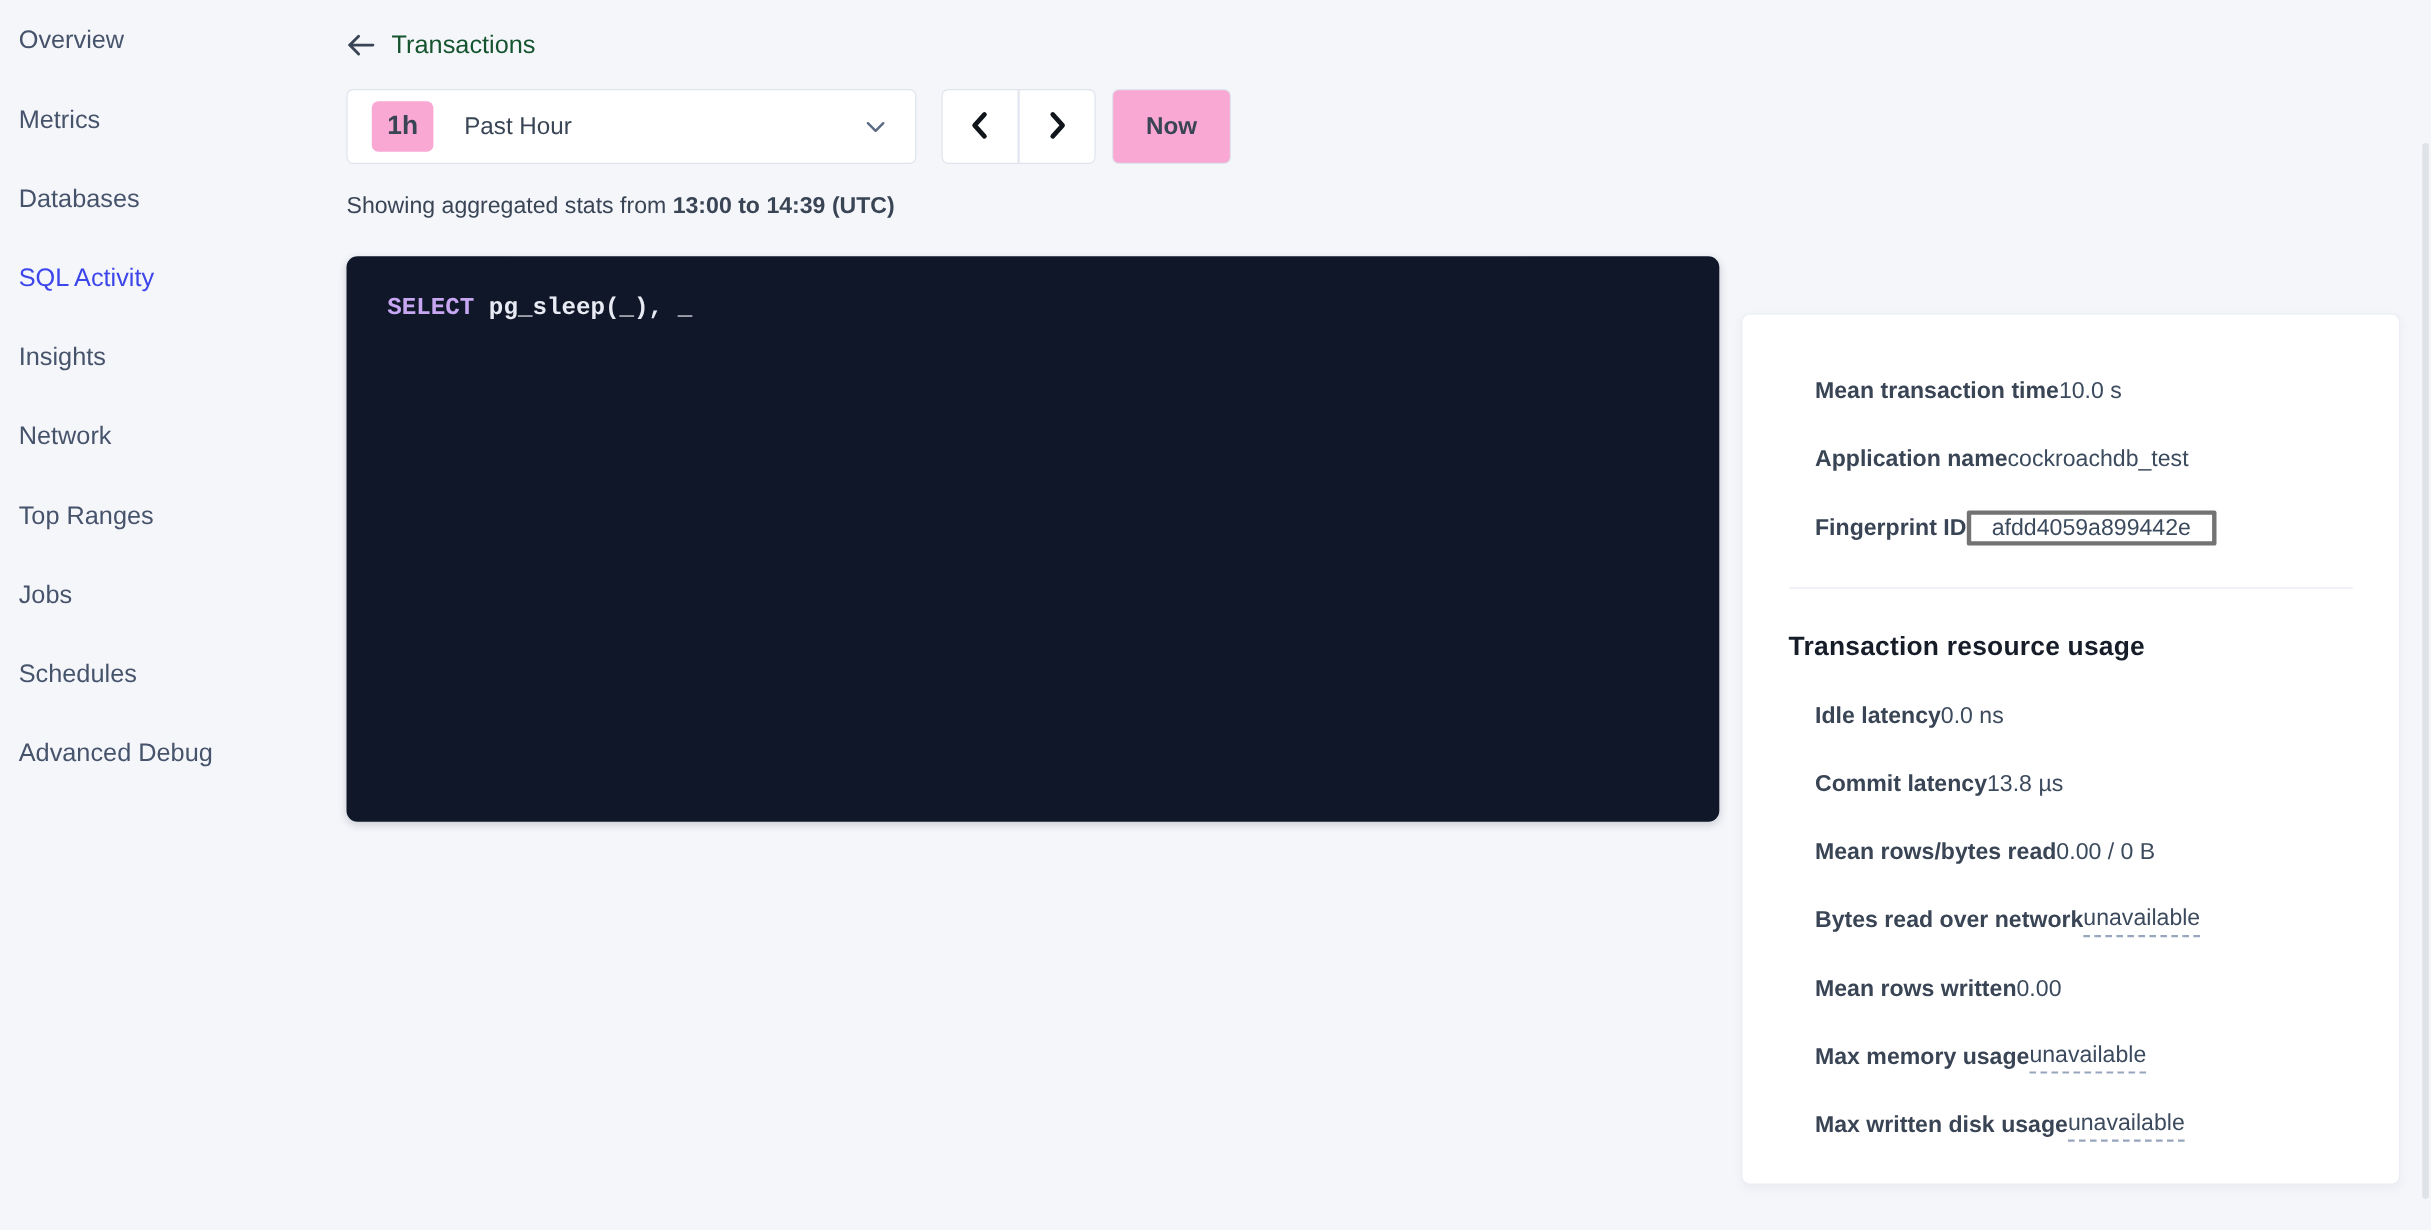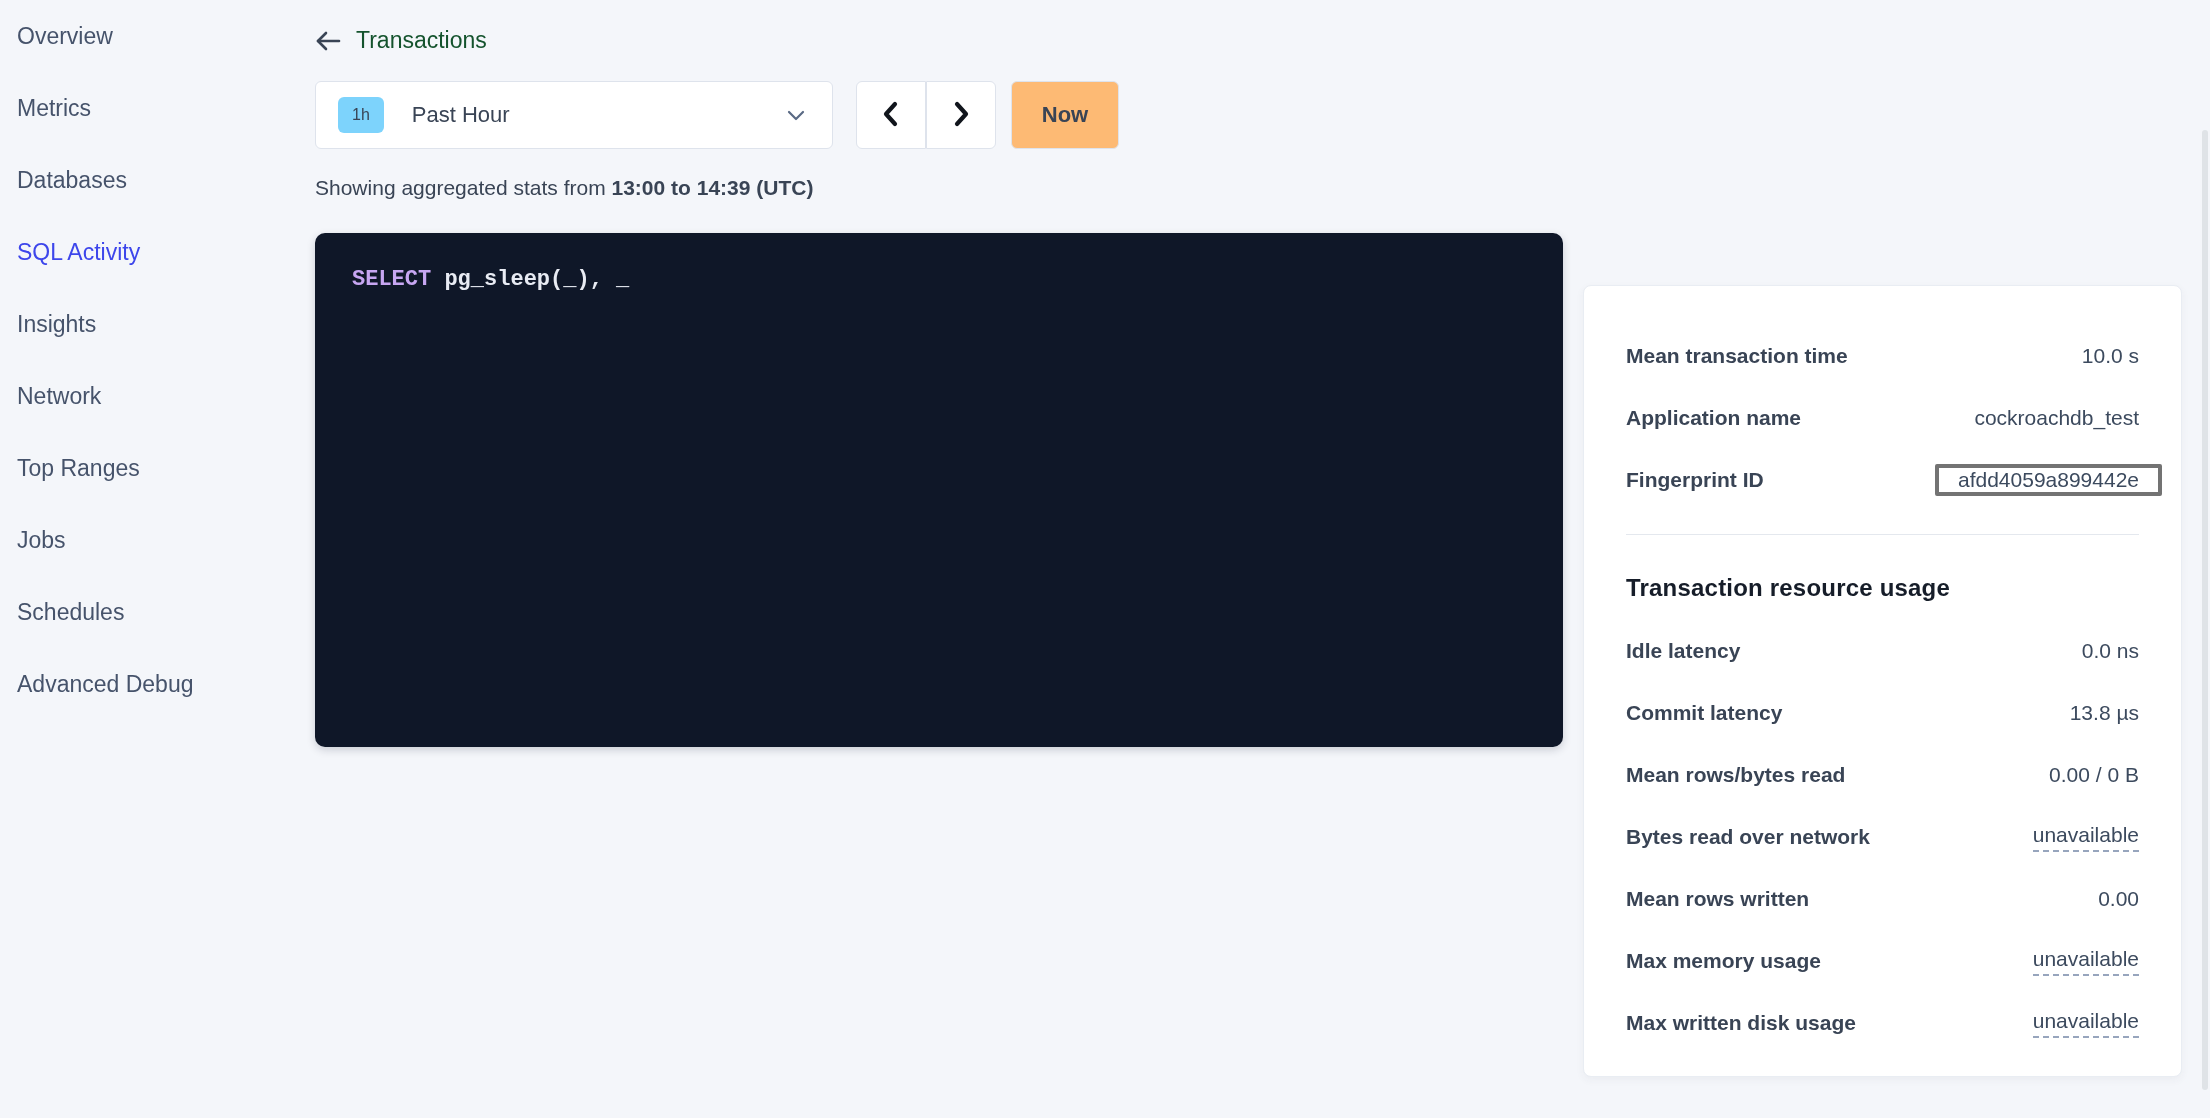--- a/index.html
+++ b/index.html
@@ -37,36 +37,36 @@
     letter-spacing:0.2px;
   }
 
   .toolbar { margin-top:27px; display:flex; align-items:stretch; height:68px; }
 
   .time-select {
     width:518px; background:#fff; border:1.5px solid #dee3ec; border-radius:6px;
     display:flex; align-items:center; padding:0 24px 0 22px; cursor:pointer;
   }
   .time-badge {
-    background:#7dd3fc; border-radius:6px; padding:9px 14px;
-    font-size:16px; font-weight:400; color:#394455;
+    background:#f9a8d4; border-radius:6px; padding:9px 14px;
+    font-size:24px; font-weight:700; color:#394455;
   }
   .time-label { margin-left:28px; font-size:22px; color:#394455; }
   .time-select .caret { margin-left:auto; display:flex; }
 
   .pager { display:flex; margin-left:23px; }
   .pager button {
     width:70px; background:#fff; border:1.5px solid #dee3ec; cursor:pointer;
     display:flex; align-items:center; justify-content:center; padding:0;
   }
   .pager button:first-child { border-radius:6px 0 0 6px; border-right-width:0.75px; }
   .pager button:last-child  { border-radius:0 6px 6px 0; border-left-width:0.75px; }
 
   .now-btn {
-    margin-left:15px; width:108px; background:#fdba74; border:1.5px solid #dee3ec;
+    margin-left:15px; width:108px; background:#f9a8d4; border:1.5px solid #dee3ec;
     border-radius:6px; font-family:inherit; font-size:22px; font-weight:700;
     color:#394455; cursor:pointer;
   }
 
   .stats-line { margin-top:27px; font-size:21px; color:#394455; }
   .stats-line strong { font-weight:700; }
 
   .code-box {
     margin-top:33px; width:1248px; height:514px;
     background:#0f1728; border-radius:10px;
@@ -80,21 +80,21 @@
   .code-box .kw { color:#c7a6f2; }
 
   
   .details-card {
     position:absolute; left:1583px; top:285px; width:599px; height:792px;
     background:#fff; border:1px solid #e9edf3; border-radius:8px;
     box-shadow:0 3px 9px rgba(50,60,80,.05);
     padding:39px 42px 0 42px;
   }
   .drow {
-    height:62px; display:flex; align-items:center; justify-content:space-between;
+    height:62px; display:flex; align-items:center; margin-left:24px;
   }
   .drow .lbl { font-size:21px; font-weight:700; color:#394455; }
   .drow .val { font-size:21px; color:#3c4a5e; }
   .val-highlight {
     border:4px solid #737373; border-radius:2px;
     padding:0 19px; margin-right:-23px; line-height:1.15;
   }
   .val-tip { border-bottom:2px dashed #97a5bd; padding-bottom:3px; cursor:help; }
   .card-divider { height:1px; background:#e4e8ee; margin-top:23px; }
   .section-title {

